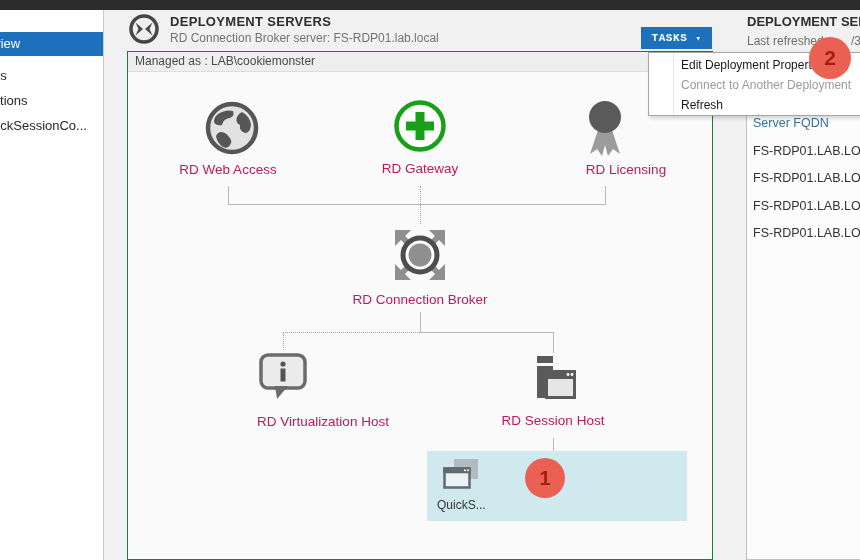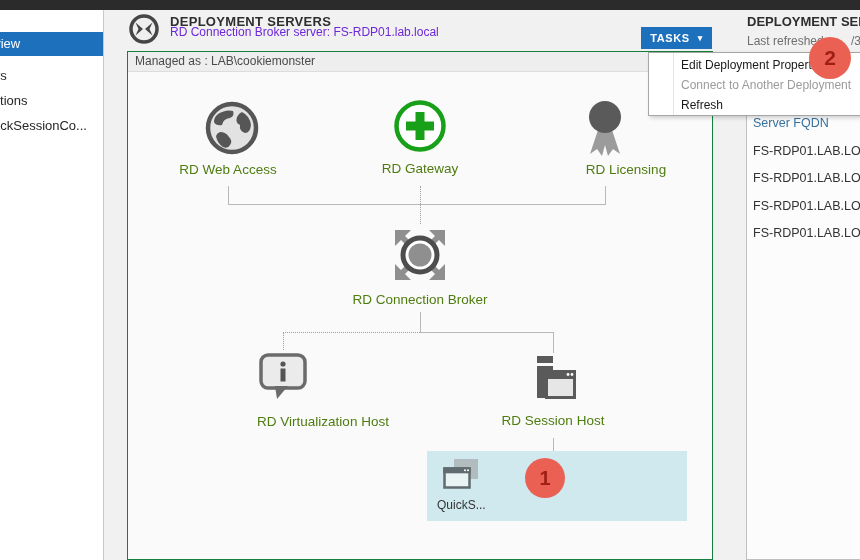--- a/index.html
+++ b/index.html
@@ -15,44 +15,44 @@
   .topstrip { left:0; top:0; width:860px; height:10px; background:#2b2b2b; }
 
   
   .sidebar { left:0; top:10px; width:104px; height:550px; background:#ffffff; border-right:1px solid #c9c9c9; }
   .nav-item { position:absolute; left:0; width:103px; height:24px; line-height:24px; font-size:13px; color:#262626; overflow:hidden; white-space:nowrap; cursor:pointer; }
   .nav-item span { display:inline-block; }
   .nav-item.sel { background:#1d70bc; color:#ffffff; }
 
   
   .hdr-title { left:170px; top:14px; font-size:13px; font-weight:bold; color:#2e2e2e; letter-spacing:.3px; white-space:nowrap; }
-  .hdr-sub { left:170px; top:25px; font-size:12px; color:#6d28d9; white-space:nowrap; }
+  .hdr-sub { left:170px; top:31px; font-size:12px; color:#737373; white-space:nowrap; }
 
   
   .tile { left:127px; top:51px; width:586px; height:509px; background:#fbfafa; border:1px solid #15803d; }
   .managedbar { left:0; top:0; width:100%; height:20px; background:#eeeeee; border-bottom:1px solid #dddddd; font-size:12px; color:#4a4a4a; line-height:19px; padding-left:7px; }
 
   
-  .tasksbtn { left:641px; top:27px; width:71px; height:22px; background:#1d70bc; color:#fff; font-size:11px; font-weight:bold; letter-spacing:.6px; display:flex; align-items:center; justify-content:center; gap:8px; cursor:pointer; z-index:30; }
+  .tasksbtn { left:641px; top:27px; width:71px; height:22px; background:#1d70bc; color:#fff; font-size:11px; font-weight:bold; letter-spacing:.6px; display:flex; align-items:center; justify-content:center; gap:8px; cursor:pointer; z-index:30;font-family:Liberation Mono, monospace; }
   .tasksbtn .arr { font-size:9px; }
   .menu { left:648px; top:52px; width:235px; height:64px; background:#ffffff; border:1px solid #a6a6a6; box-shadow:2px 2px 4px rgba(0,0,0,.18); z-index:40; padding-top:2px; }
   .menu .gutter { position:absolute; left:24px; top:0; width:1px; height:100%; background:#e4e4e4; }
   .menu-item { position:relative; height:20px; line-height:20px; font-size:12px; padding-left:32px; color:#1a1a1a; white-space:nowrap; cursor:pointer; }
   .menu-item.disabled { color:#9b9b9b; cursor:default; }
 
   
   .rp-title { left:747px; top:14px; font-size:13px; font-weight:bold; color:#2e2e2e; white-space:nowrap; }
   .rp-refresh1 { left:747px; top:34px; font-size:12px; color:#6f6f6f; white-space:nowrap; }
   .rp-refresh2 { left:851px; top:34px; font-size:12px; color:#6f6f6f; white-space:nowrap; }
   .rtile { left:746px; top:106px; width:130px; height:454px; background:#fcfcfc; border:1px solid #c0c0c0; }
   .rp-colhdr { left:753px; top:116px; font-size:12.5px; color:#36719f; white-space:nowrap; }
   .rp-row { position:absolute; left:753px; font-size:12.5px; color:#333333; white-space:nowrap; }
 
   
-  .nodelabel { position:absolute; transform:translateX(-50%); white-space:nowrap; font-size:13.5px; color:#4d7c0f; }
+  .nodelabel { position:absolute; transform:translateX(-50%); white-space:nowrap; font-size:13.5px; color:#be185d; }
   .line { position:absolute; background:#b8b8b8; }
   .vdot { position:absolute; width:0; border-left:1px dotted #9f9f9f; }
   .hdot { position:absolute; height:0; border-top:1px dotted #9f9f9f; }
   .collectionbox { left:427px; top:451px; width:260px; height:70px; background:#cfe9ee; }
   .quicklabel { left:437px; top:498px; font-size:12px; color:#333; white-space:nowrap; }
 
   
   .badge { position:absolute; border-radius:50%; background:#ea6153; color:#9e1f16; font-weight:bold; display:flex; align-items:center; justify-content:center; z-index:60; }
   .badge.b1 { left:525px; top:458px; width:40px; height:40px; font-size:20px; }
   .badge.b2 { left:809px; top:37px; width:42px; height:42px; font-size:21px; }

